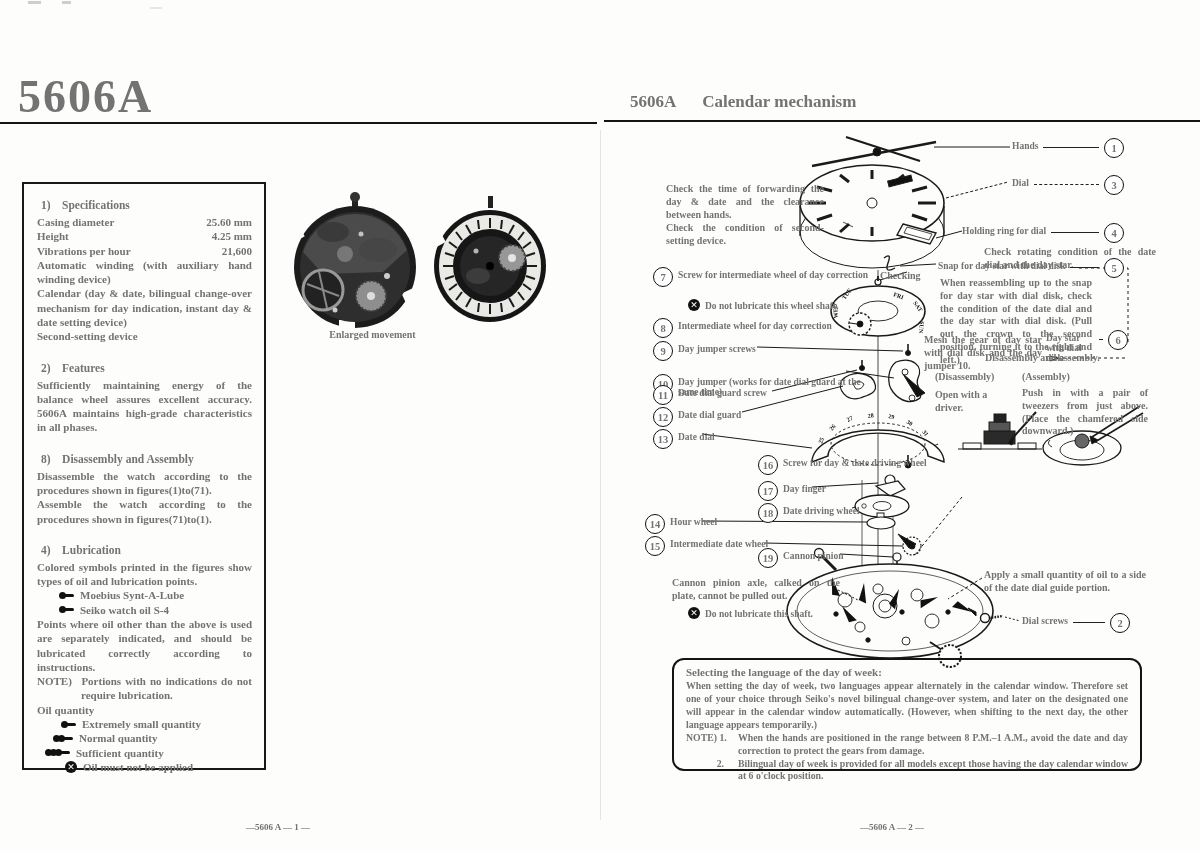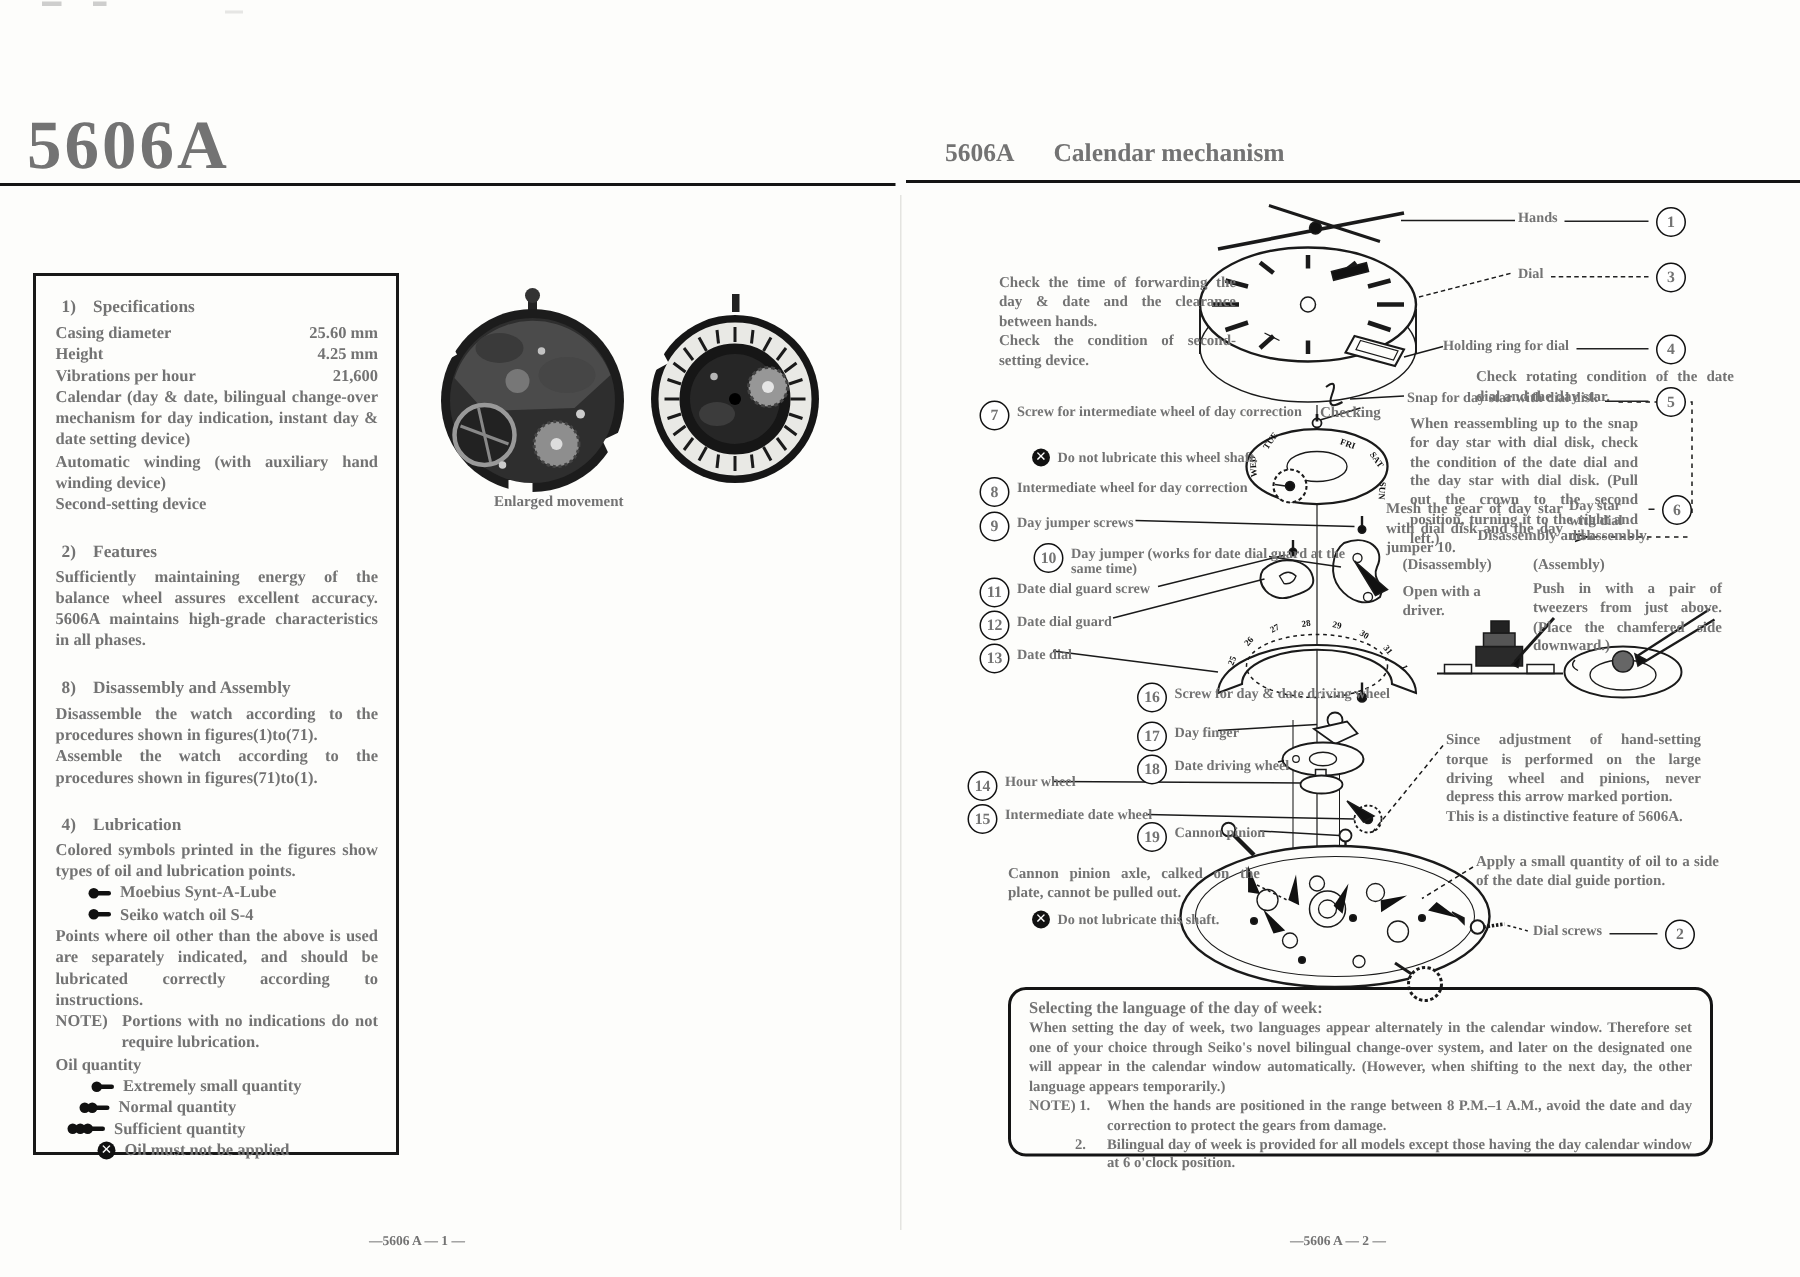--- a/index.html
+++ b/index.html
@@ -81,22 +81,22 @@
         <span>25.60 mm</span>
       </div>
       <div class="srow">
         <span>Height</span>
         <span>4.25 mm</span>
       </div>
       <div class="srow">
         <span>Vibrations per hour</span>
         <span>21,600</span>
       </div>
+      <div>Automatic winding (with auxiliary hand winding device)</div>
       <div>Calendar (day &amp; date, bilingual change-over mechanism for day indication, instant day &amp; date setting device)</div>
-      <div>Automatic winding (with auxiliary hand winding device)</div>
       <div>Second-setting device</div>
     </div>
 
     <div class="sec">
       <p class="sec-h">2) Features</p>
       <div>Sufficiently maintaining energy of the balance wheel assures excellent accuracy. 5606A maintains high-grade characteristics in all phases.</div>
     </div>
 
     <div class="sec">
       <p class="sec-h">8) Disassembly and Assembly</p>
@@ -431,21 +431,21 @@
     <span>Do not lubricate this wheel shaft.</span>
   </div>
   <div class="co-row" style="left:653px;top:318px;width:230px;">
     <span class="co-circle">8</span>
     <span class="lbl nw">Intermediate wheel for day correction</span>
   </div>
   <div class="co-row" style="left:653px;top:341px;width:150px;">
     <span class="co-circle">9</span>
     <span class="lbl nw">Day jumper screws</span>
   </div>
-  <div class="co-row" style="left:653px;top:362px;width:216px;margin-left:36px;">
+  <div class="co-row" style="left:653px;top:374px;width:216px;">
     <span class="co-circle">10</span>
     <span class="lbl">Day jumper (works for date dial guard at the same time)</span>
   </div>
   <div class="co-row" style="left:653px;top:385px;width:170px;">
     <span class="co-circle">11</span>
     <span class="lbl nw">Date dial guard screw</span>
   </div>
   <div class="co-row" style="left:653px;top:407px;width:150px;">
     <span class="co-circle">12</span>
     <span class="lbl nw">Date dial guard</span>
@@ -478,24 +478,20 @@
     <span class="co-circle">19</span>
     <span class="lbl nw">Cannon pinion</span>
   </div>
 
   <div class="dlab just" style="left:672px;top:577px;width:168px;">Cannon pinion axle, calked on the plate, cannot be pulled out.</div>
   <div class="fb-row" style="left:688px;top:607px;width:160px;">
     <span class="nox"></span>
     <span>Do not lubricate this shaft.</span>
   </div>
 
-  <div class="dlab just" style="left:964px;top:488px;width:170px;">
-    <span>Since adjustment of hand-setting torque is performed on the large driving wheel and pinions, never depress this arrow marked portion.</span><br>
-    <span>This is a distinctive feature of 5606A.</span>
-  </div>
   <div class="dlab just" style="left:984px;top:569px;width:162px;">Apply a small quantity of oil to a side of the date dial guide portion.</div>
 
   <div class="co-row" style="left:1022px;top:613px;width:108px;">
     <span class="lbl nw">Dial screws</span>
     <span class="lead"></span>
     <span class="co-circle">2</span>
   </div>
 
   <div class="langbox">
     <div class="t">Selecting the language of the day of week:</div>

